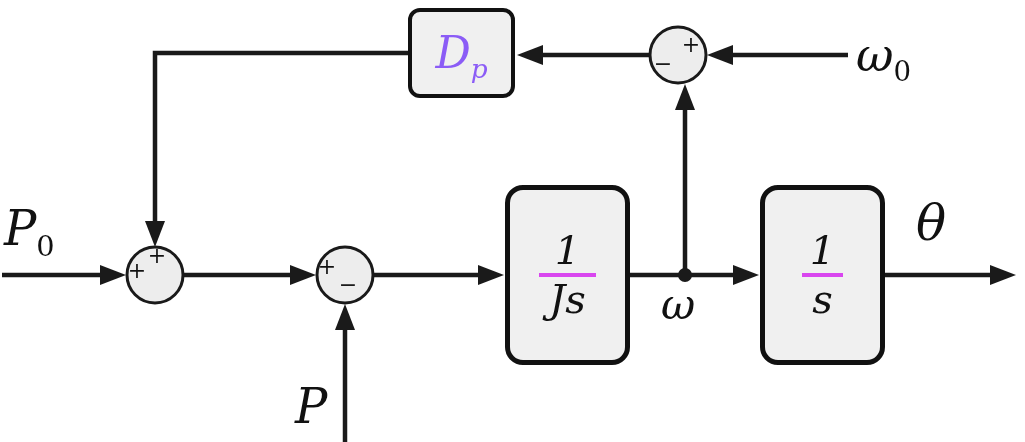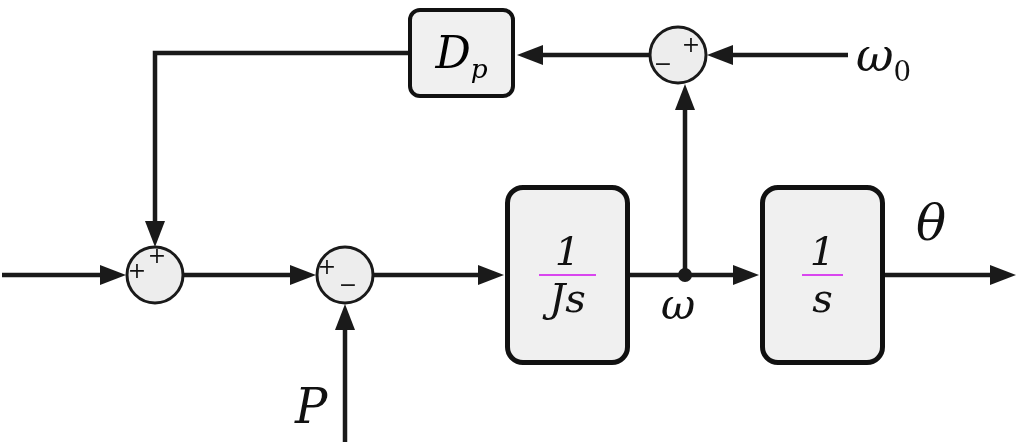--- a/index.html
+++ b/index.html
@@ -56,35 +56,35 @@
     justify-content: center;
   }
   .block.dp {
     border-width: 4px;
     border-radius: 12px;
   }
   .block-label {
     font-family: "DejaVu Serif", "Liberation Serif", serif;
     font-style: italic;
     font-size: 44px;
-    color: #000000;
+    color: #8b5cf6;
     line-height: 1;
   }
   .frac {
     display: flex;
     flex-direction: column;
     align-items: center;
     font-family: "DejaVu Serif", "Liberation Serif", serif;
     font-style: italic;
     font-size: 40px;
     line-height: 1.12;
     color: #111111;
   }
   .frac .den {
-    border-top: 2px solid #d946ef;
+    border-top: 4px solid #d946ef;
     padding: 0 10px;
   }
   .lab {
     position: absolute;
     font-family: "DejaVu Serif", "Liberation Serif", serif;
     font-style: italic;
     color: #111111;
     line-height: 1;
     white-space: nowrap;
   }
@@ -167,20 +167,23 @@
     </div>
   </div>
 
   <div class="block" style="left:760px; top:185px; width:125px; height:180px;">
     <div class="frac">
       <span class="num">1</span>
       <span class="den">s</span>
     </div>
   </div>
 
+  <div class="lab lab-p0">
+    <span>P</span><sub>0</sub>
+  </div>
 
   <div class="lab lab-p">
     <span>P</span>
   </div>
 
   <div class="lab lab-w0">
     <span>ω</span><sub>0</sub>
   </div>
 
   <div class="lab lab-w">

